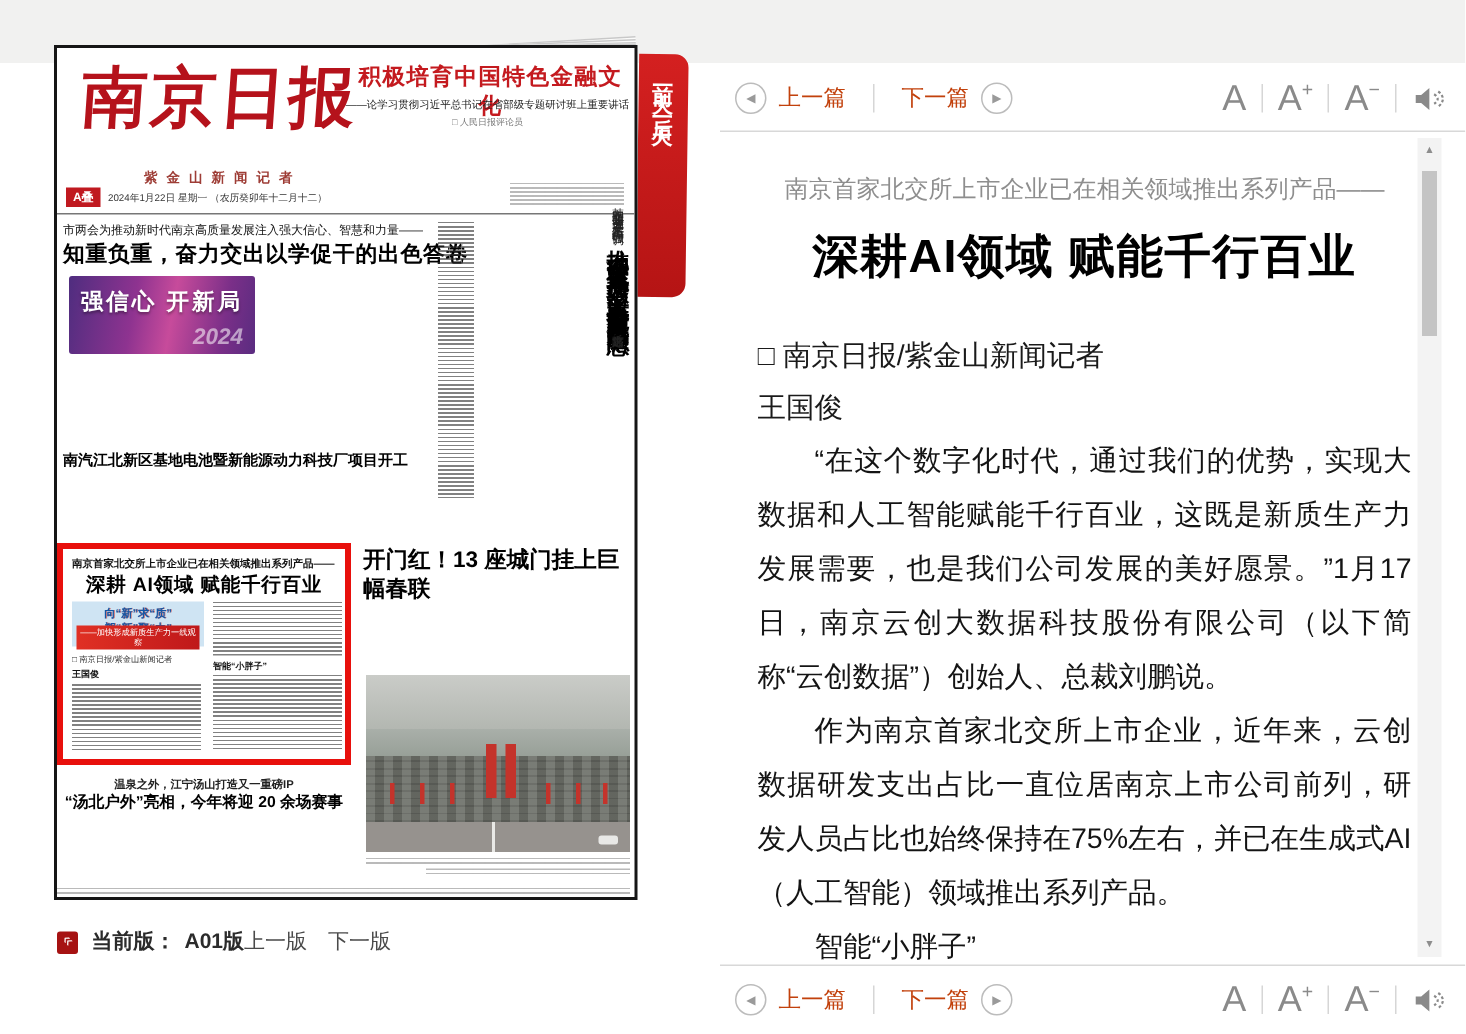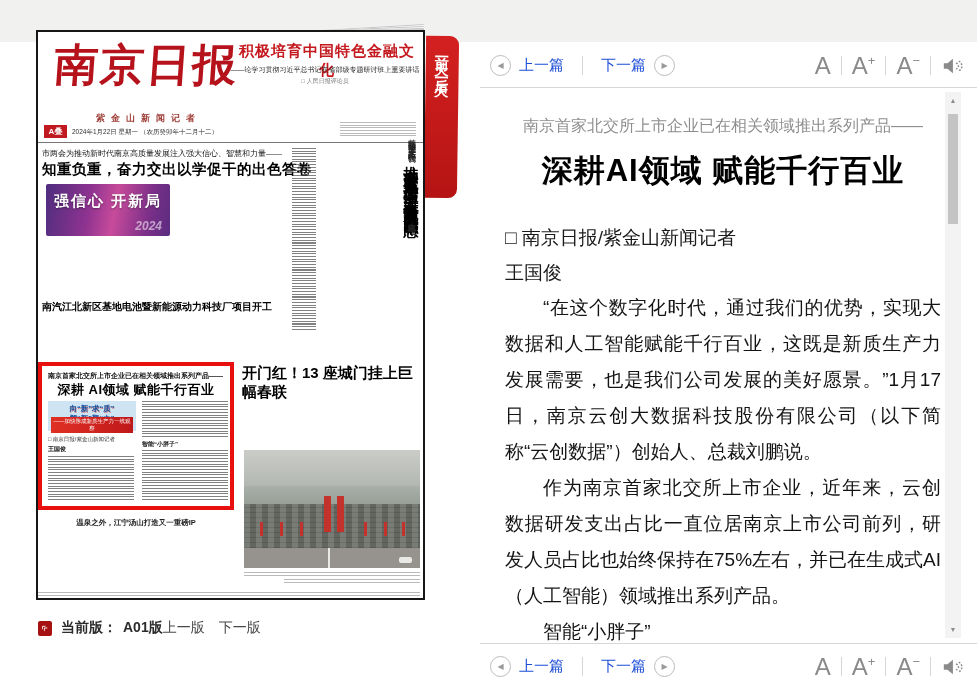--- a/index.html
+++ b/index.html
@@ -40,21 +40,21 @@
   .fin-sub{left:190px;top:33px;width:194px;font-size:7px;color:#222;text-align:center;}
   .fin-by{left:190px;top:45px;width:194px;font-size:6px;color:#777;text-align:center;}
   .fin-cols{left:196px;top:56px;width:186px;height:50px;}
 
   .kicker1{left:4px;top:116px;font-size:8px;font-weight:normal;color:#111;}
   .headline1{left:4px;top:128px;width:280px;font-size:14.5px;font-weight:bold;color:#000;letter-spacing:.5px;}
   .banner1{left:8px;top:152px;width:124px;height:52px;border-radius:2px;overflow:hidden;
            background:linear-gradient(100deg,#4f2d7f,#8e3390 35%,#c74b9b 55%,#7a2f88 82%,#5a2c80);}
   .banner1 .b1t{left:0;top:8px;width:100%;text-align:center;color:#fff;font-size:15px;font-weight:bold;
            letter-spacing:2px;text-shadow:0 1px 2px rgba(0,0,0,.4);}
-  .banner1 .b1y{right:8px;bottom:3px;color:rgba(255,255,255,.55);font-size:12px;font-weight:bold;font-style:italic;}
+  .banner1 .b1y{right:8px;bottom:3px;color:rgba(255,255,255,.55);font-size:15px;font-weight:bold;font-style:italic;}
   .leadA{left:140px;top:152px;width:58px;height:104px;}
   .midcol{left:206px;top:116px;width:44px;height:210px;}
   .leadB{left:8px;top:210px;width:124px;height:46px;}
 
   .vbody{left:254px;top:116px;width:24px;height:184px;}
   .vert{left:282px;top:100px;width:100px;height:172px;writing-mode:vertical-rl;color:#000;}
   .vert span{position:static;display:inline;}
   .v-kicker{font-size:8px;letter-spacing:1px;color:#222;}
   .v-head{font-size:15px;font-weight:bold;letter-spacing:2px;margin:0 5px;line-height:1.15;}
   .v-attend{font-size:8px;color:#222;}
@@ -112,21 +112,21 @@
   .pbar .plink:first-of-type{margin-left:118px;}
   .pbar .plink + .plink{margin-left:14px;}
 
   
   .navbar{position:absolute;left:480px;width:497px;height:44px;display:flex;align-items:center;
           padding:0 14px 0 10px;box-sizing:border-box;color:#7e7e7e;z-index:2;background:#fff;}
   .nav-top{top:44px;border-bottom:1px solid #d8d8d8;}
   .nav-bottom{top:643px;border-top:1px solid #d8d8d8;height:46px;}
   .circ{width:19px;height:19px;border:1px solid #bcbcbc;border-radius:50%;color:#9a9a9a;font-size:8px;
         display:inline-flex;align-items:center;justify-content:center;cursor:pointer;flex:none;}
-  .navlbl{font-size:15px;color:#1d4ed8;margin:0 8px;cursor:pointer;}
+  .navlbl{font-size:15px;color:#c2410c;margin:0 8px;cursor:pointer;}
   .navdiv{width:1px;height:19px;background:#d6d6d6;margin:0 10px;}
   .navspacer{flex:1;}
   .fbtn{font-size:24px;color:#8a8a8a;cursor:pointer;line-height:1;font-family:"Liberation Sans",sans-serif;}
   .fbtn sup{font-size:13px;}
   .spk{cursor:pointer;display:inline-flex;align-items:center;}
 
   .reader{position:absolute;left:505px;top:88px;width:436px;height:555px;overflow:hidden;}
   .r-kicker{margin-top:28px;text-align:center;font-size:16px;color:#8e8e8e;}
   .r-title{margin-top:13px;text-align:center;font-size:31px;font-weight:bold;color:#000;letter-spacing:1px;}
   .r-byline{margin-top:28px;font-size:19px;color:#1a1a1a;line-height:35px;}
@@ -218,20 +218,21 @@
       </div>
       <div class="rb-byline">□ 南京日报/紫金山新闻记者</div>
       <div class="rb-reporter">王国俊</div>
       <div class="rb-colL tl"></div>
       <div class="rb-colR1 tl"></div>
       <div class="rb-sub">智能“小胖子”</div>
       <div class="rb-colR2 tl"></div>
     </div>
 
     <div class="kicker4">温泉之外，江宁汤山打造又一重磅IP</div>
+    <div class="headline4">“汤北户外”亮相，今年将迎 20 余场赛事</div>
     <div class="cols4 cols">
         <div class="tl"></div>
         <div class="tl"></div>
         <div class="tl"></div>
       </div>
 
     <div class="gate-h">开门红！13 座城门挂上巨幅春联</div>
     <div class="gate-cols cols">
         <div class="tl"></div>
         <div class="tl"></div>

